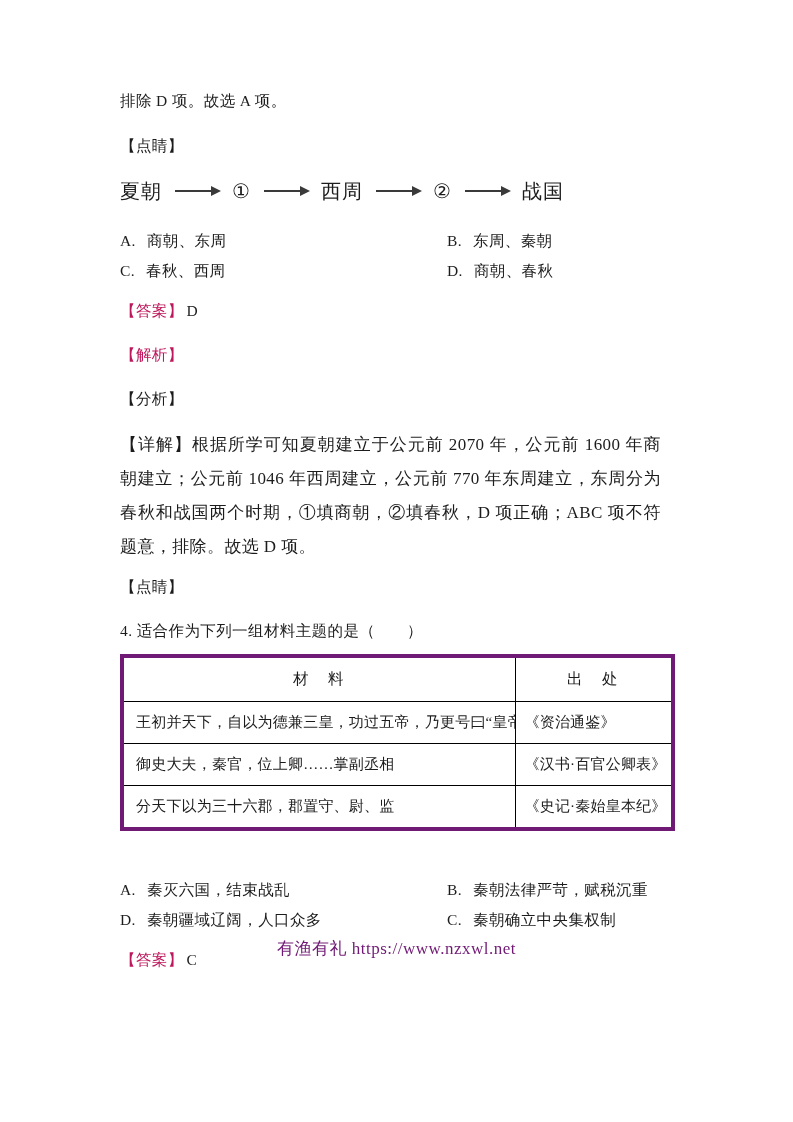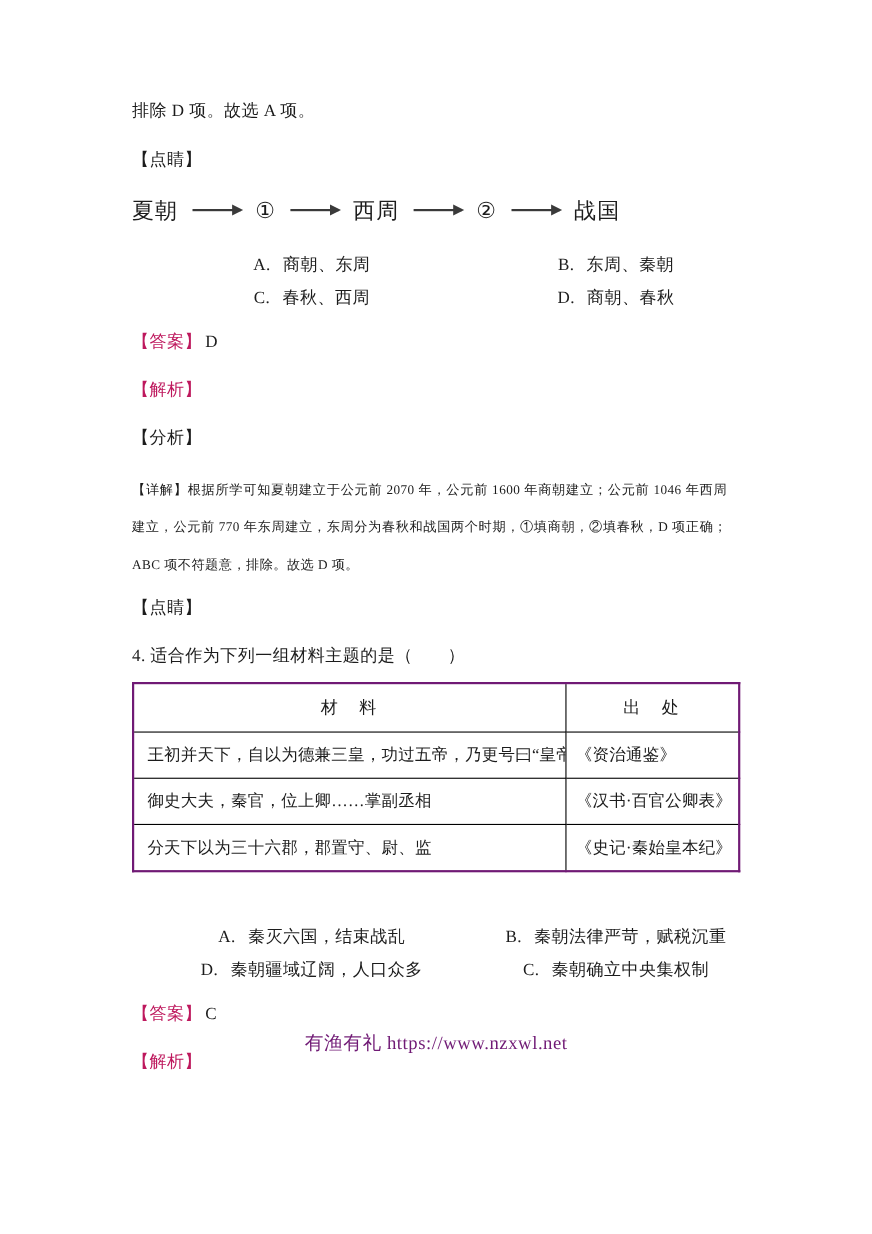--- a/index.html
+++ b/index.html
@@ -19,21 +19,21 @@
     width: 553px;
   }
   .t-line {
     font-size: 15.5px;
     line-height: 30px;
     margin: 0 0 15px 0;
     letter-spacing: 0.4px;
     white-space: pre-wrap;
   }
   .para {
-    font-size: 12px;
+    font-size: 17px;
     line-height: 34px;
     margin: 0 12px 8px 0;
     letter-spacing: 0.4px;
     text-align: justify;
     text-justify: inter-character;
   }
   .para-loose { line-height: 36px; }
   
   .timeline {
     display: flex;
@@ -63,21 +63,20 @@
     border-bottom: 5px solid transparent;
   }
   
   .opt-row {
     display: grid;
     grid-template-columns: 327px 1fr;
     font-size: 15.5px;
     line-height: 30px;
     letter-spacing: 0.4px;
     margin-bottom: 0;
-    text-align: center;
   }
   .opt { white-space: nowrap; }
   .opt .opt-label { margin-right: 11px; }
   
   .ans-line {
     font-size: 15.5px;
     line-height: 30px;
     margin: 0 0 14px 0;
     letter-spacing: 0.4px;
   }
@@ -86,21 +85,21 @@
   
   table.mat-table {
     border-collapse: collapse;
     width: 551px;
     margin: 8px 0 26px 0;
     table-layout: fixed;
   }
   table.mat-table, table.mat-table th, table.mat-table td {
     border: 1px solid #000;
   }
-  table.mat-table { border: 2px solid #701a75; }
+  table.mat-table { border: 4px solid #701a75; }
   table.mat-table th {
     font-weight: normal;
     font-size: 15.5px;
     height: 41px;
     text-align: center;
     letter-spacing: 2px;
   }
   table.mat-table td {
     font-size: 15px;
     height: 41px;

